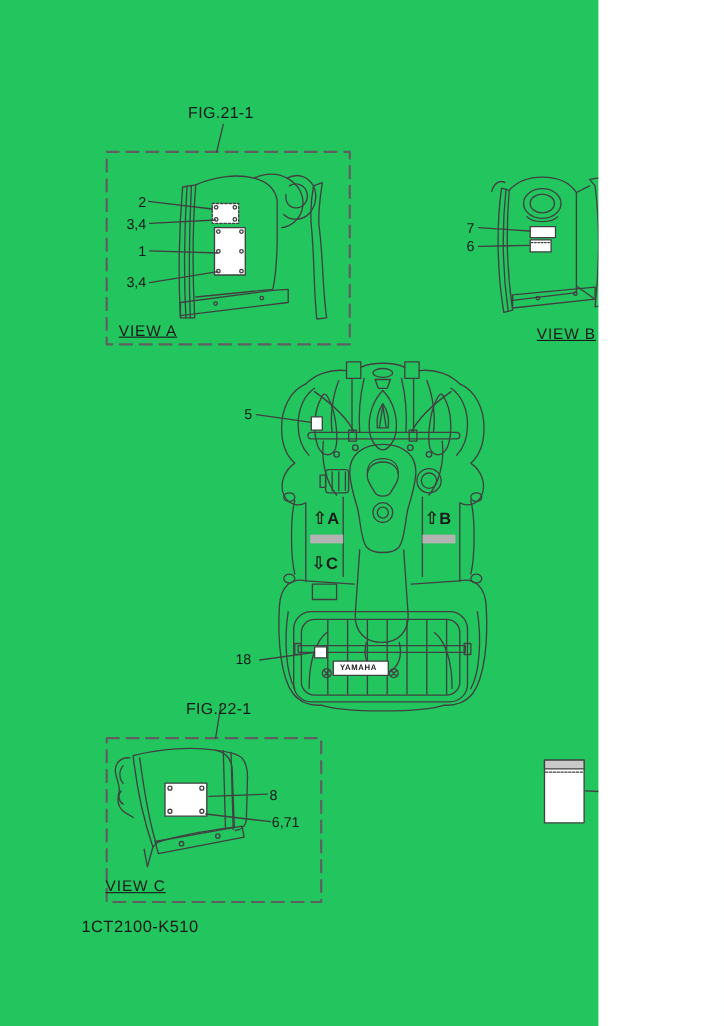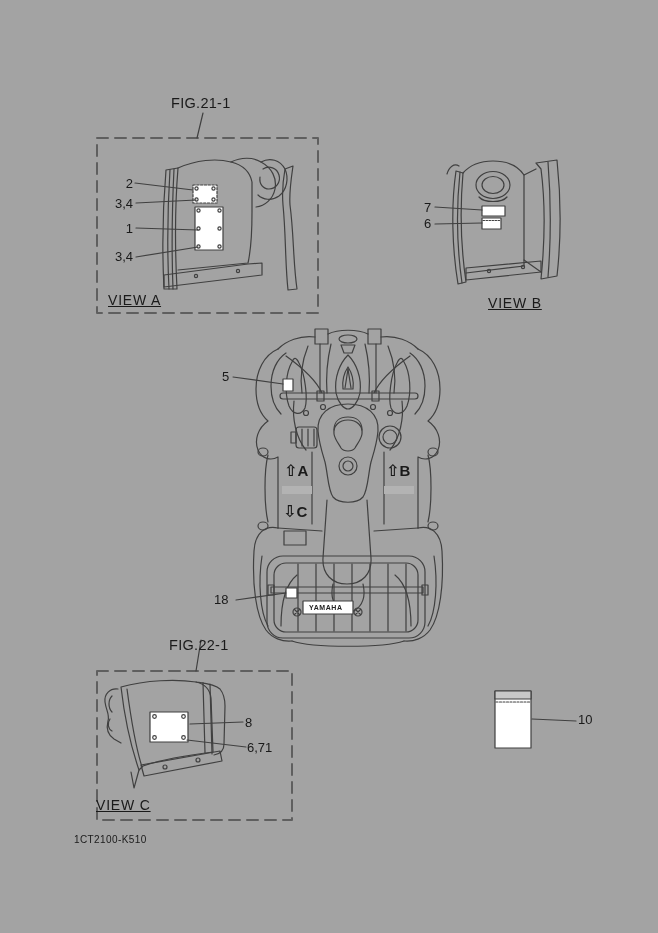--- a/index.html
+++ b/index.html
@@ -1,34 +1,34 @@
 <!DOCTYPE html>
 <html><head>
 <meta charset="utf-8">
 <style>
   html,body{margin:0;padding:0;background:#ffffff;}
   #page{
     position:relative;
-    width:658px;height:933px;
-    background:#a3a3a3;
+    width:544px;height:933px;
+    background:#22c55e;
     font-family:"Liberation Sans",sans-serif;
     color:#1a1a1a;
     overflow:hidden;
   }
   #art{position:absolute;left:0;top:0;}
   .label{position:absolute;white-space:nowrap;color:#1a1a1a;}
   .fig{font-size:14.5px;letter-spacing:0.3px;}
   .view-title{font-size:14px;letter-spacing:0.8px;text-decoration:underline;}
   .callout{font-size:13px;}
   .callout.ra{width:26px;text-align:right;}
   .arrow{position:absolute;white-space:nowrap;}
   .arrow .glyph{font-family:"DejaVu Sans",sans-serif;font-size:16px;font-weight:bold;}
   .arrow .letter{font-family:"Liberation Sans",sans-serif;font-size:15px;font-weight:bold;letter-spacing:0;}
   .brand{position:absolute;font-size:7px;font-weight:bold;letter-spacing:0.6px;color:#222;transform:scaleY(1.05);}
-  .footer-code{font-size:10px;letter-spacing:0.4px;}
+  .footer-code{font-size:15px;letter-spacing:0.4px;}
 </style>
 </head>
 <body>
 
 <div id="page">
 
   <svg id="art" width="658" height="933" viewBox="0 0 658 933">
     <g stroke="#404040" fill="none" stroke-width="1.2" stroke-linecap="round" stroke-linejoin="round">
 
       <rect x="97" y="138" width="221" height="175" stroke="#5f5f5f" stroke-width="2" stroke-dasharray="11 7"></rect>

